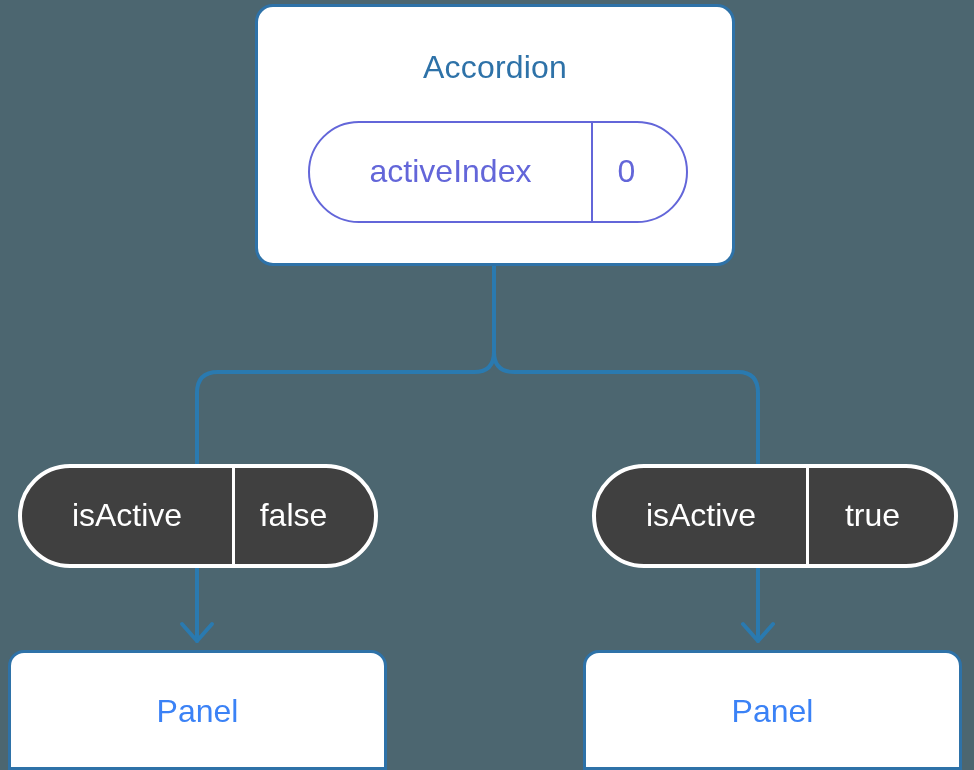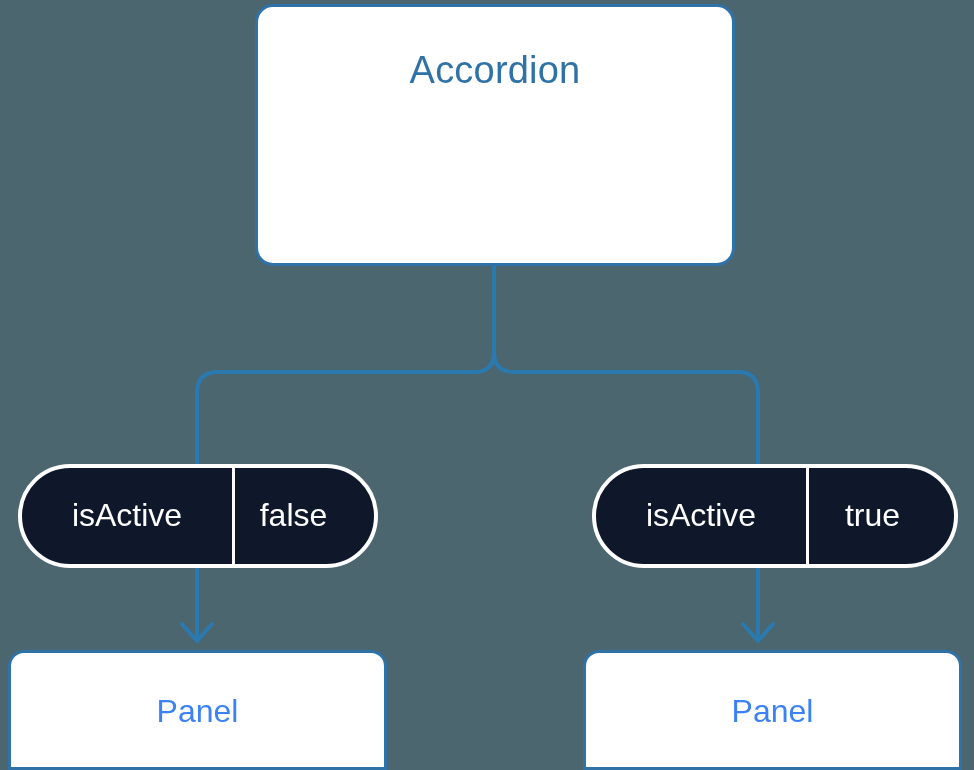--- a/index.html
+++ b/index.html
@@ -46,21 +46,21 @@
     width: 480px;
     height: 262px;
     border-radius: 18px;
   }
   #accordion-title {
     position: absolute;
     left: 0;
     right: 0;
     top: 44px;
     text-align: center;
-    font-size: 38px;
+    font-size: 32px;
     color: #2e72a8;
     letter-spacing: 0.2px;
     line-height: 1;
   }
 
   
   .pill-outline {
     position: absolute;
     display: flex;
     align-items: stretch;
@@ -95,21 +95,21 @@
     top: 114px;
     width: 380px;
     height: 102px;
   }
 
   
   .pill-filled {
     position: absolute;
     display: flex;
     align-items: stretch;
-    background: #0f172a;
+    background: #404040;
     border: 4px solid #ffffff;
     border-radius: 999px;
     box-sizing: border-box;
     overflow: hidden;
   }
   .pill-filled .pk,
   .pill-filled .pv {
     display: flex;
     align-items: center;
     justify-content: center;
@@ -182,20 +182,24 @@
     <line x1="197" y1="568" x2="197" y2="641" stroke="#2a7ab0" stroke-width="4" stroke-linecap="round"></line>
     <polyline points="182,624 197,641 212,624" fill="none" stroke="#2a7ab0" stroke-width="4" stroke-linecap="round" stroke-linejoin="round"></polyline>
 
     <line x1="758" y1="568" x2="758" y2="641" stroke="#2a7ab0" stroke-width="4" stroke-linecap="round"></line>
     <polyline points="743,624 758,641 773,624" fill="none" stroke="#2a7ab0" stroke-width="4" stroke-linecap="round" stroke-linejoin="round"></polyline>
   </svg>
 
   <div class="card" id="accordion-card">
     <div id="accordion-title" class="node-title">Accordion</div>
 
+    <div class="pill-outline" id="accordion-prop">
+      <span class="pk">activeIndex</span>
+      <span class="pv">0</span>
+    </div>
   </div>
 
   <div class="pill-filled" id="state-left">
     <span class="pk">isActive</span>
     <span class="pv">false</span>
   </div>
 
   <div class="pill-filled" id="state-right">
     <span class="pk">isActive</span>
     <span class="pv">true</span>

